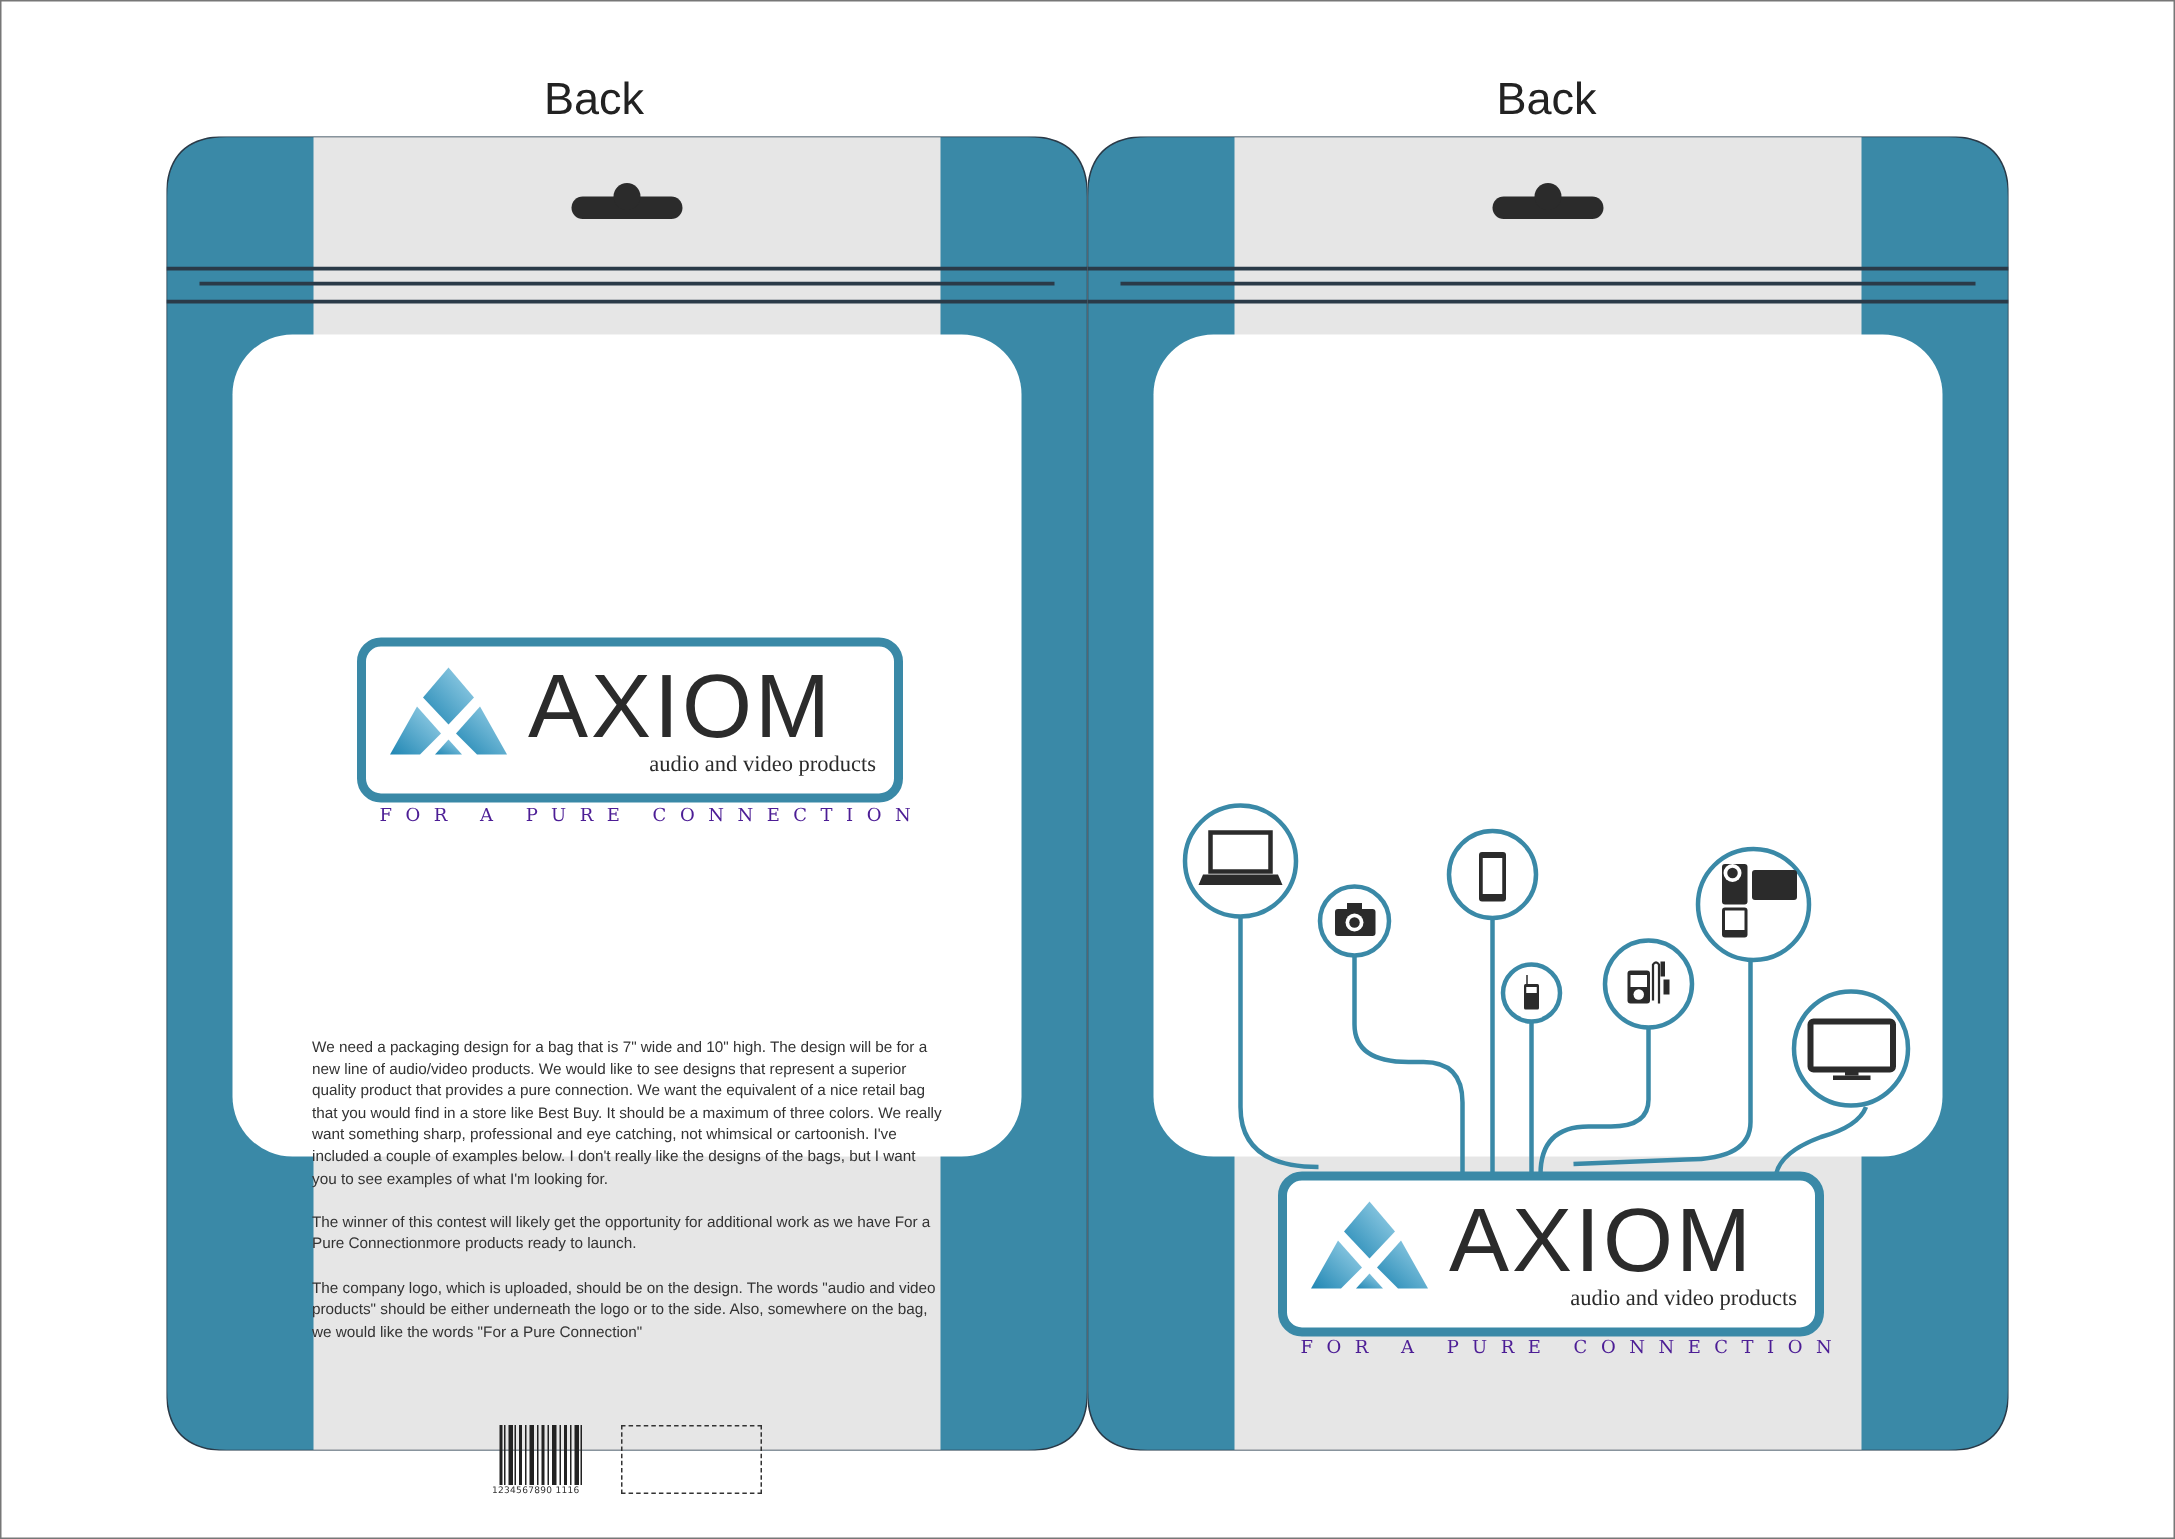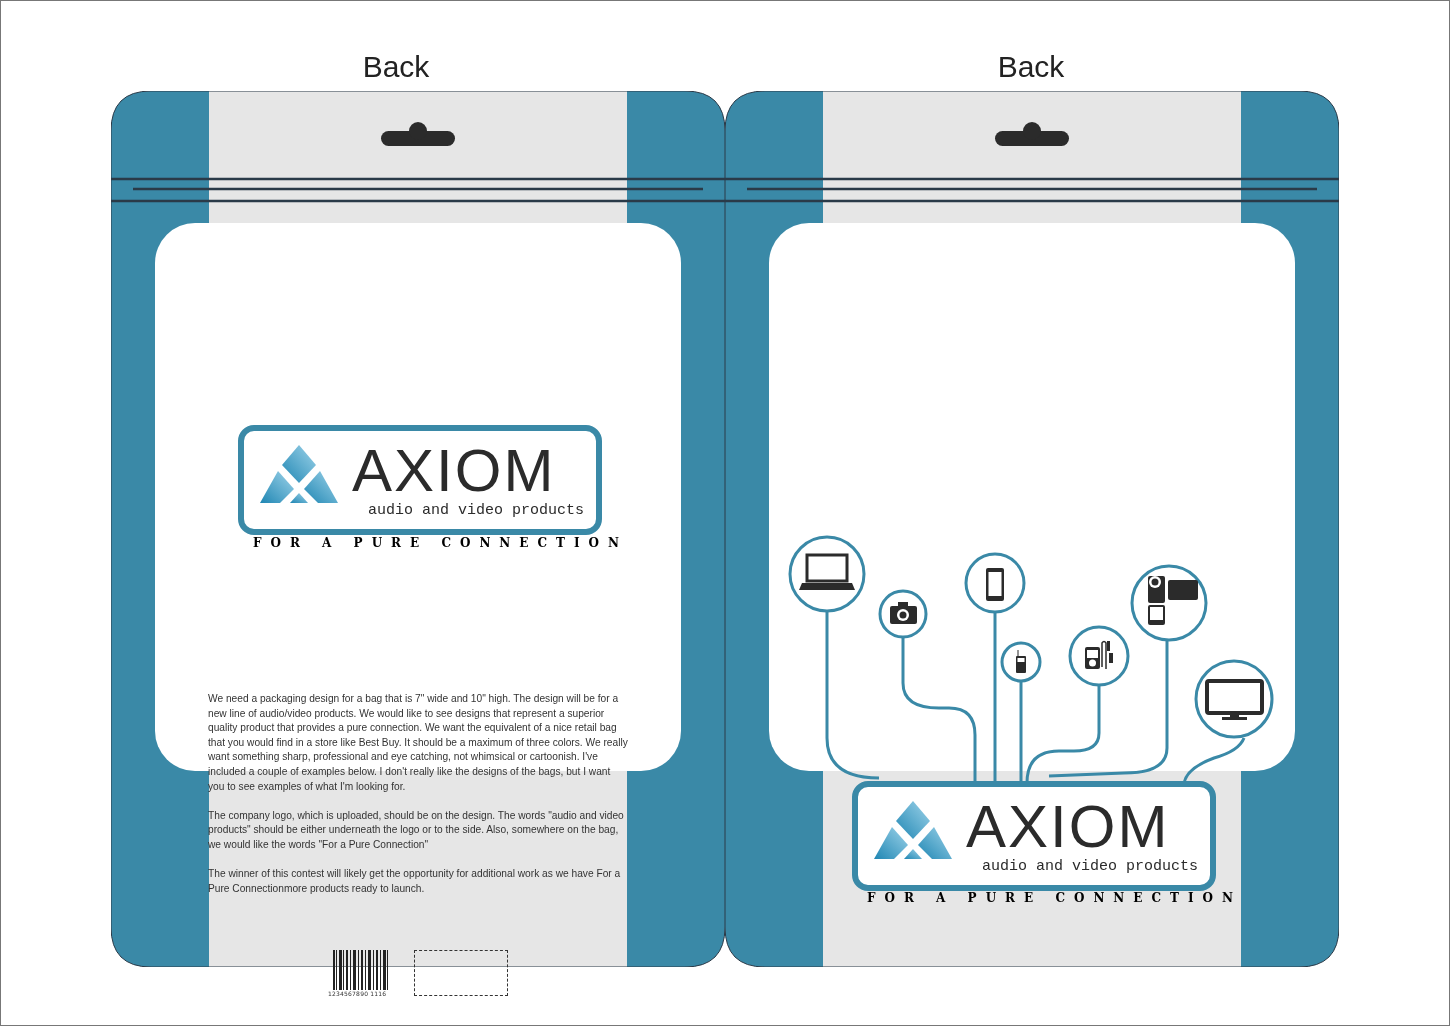--- a/index.html
+++ b/index.html
@@ -5,22 +5,22 @@
   html,body{margin:0;padding:0;}
   body{width:1450px;height:1026px;background:#fff;position:relative;overflow:hidden;font-family:"Liberation Sans",sans-serif;}
   .frame{position:absolute;left:0;top:0;width:1448px;height:1024px;border:1px solid #777;}
   .title{position:absolute;top:50px;font-size:30px;color:#222;font-family:"Liberation Sans",sans-serif;transform:translateX(-50%);}
   .panel{position:absolute;top:91px;width:614px;height:876px;}
   .panel svg.bg{position:absolute;left:0;top:0;}
   .content{position:absolute;left:44px;top:132px;width:526px;height:548px;background:#fff;border-radius:40px;}
   .logo-box{position:absolute;width:352px;height:98px;border:6px solid #3a89a7;border-radius:16px;background:#fff;box-shadow: inset 0 0 0 2px #fff;}
   .logo-mark{position:absolute;left:14px;top:12px;}
   .wordmark{position:absolute;left:108px;top:10px;font-family:"Liberation Sans",sans-serif;font-size:60px;color:#2b2b2b;letter-spacing:2px;line-height:60px;}
-  .tagline{position:absolute;right:12px;bottom:10px;font-family:Liberation Mono, monospace;font-size:15px;color:#2b2b2b;}
-  .slogan{position:absolute;font-family:"DejaVu Serif",serif;font-weight:bold;font-size:12px;letter-spacing:9px;color:#000000;white-space:nowrap;}
+  .tagline{position:absolute;right:12px;bottom:10px;font-family:Liberation Serif, serif;font-size:15px;color:#2b2b2b;}
+  .slogan{position:absolute;font-family:"DejaVu Serif",serif;font-weight:normal;font-size:12px;letter-spacing:9px;color:#4c1d95;white-space:nowrap;}
   .body-text{position:absolute;left:53px;top:469px;width:420px;font-family:Liberation Sans, sans-serif;font-size:10.2px;line-height:14.6px;color:#333;}
   .body-text p{margin:0 0 14.6px 0;}
   .barcode{position:absolute;left:176px;top:727px;width:60px;height:50px;}
   .barcode .num{position:absolute;left:-3px;top:40px;font-size:6px;color:#333;font-family:"DejaVu Sans",sans-serif;letter-spacing:0.2px;}
   .dashed{position:absolute;left:259px;top:727px;width:92px;height:44px;border:1.5px dashed #333;}
   .devices{position:absolute;left:0;top:0;}
 </style>
 </head>
 <body>
 
@@ -62,22 +62,22 @@
         <polygon points="20,28 36,46 22,60 2,60" fill="url(#lg1)"></polygon>
         <polygon points="62,28 80,60 60,60 46,46" fill="url(#lg1)"></polygon>
         <polygon points="41,50 50,60 32,60" fill="url(#lg1)"></polygon>
       </svg>
       <div class="wordmark">AXIOM</div>
       <div class="tagline">audio and video products</div>
     </div>
     <div class="slogan" style="left:98px;top:313px;">FOR A PURE CONNECTION</div>
     <div class="body-text">
       <p>We need a packaging design for a bag that is 7" wide and 10" high. The design will be for a new line of audio/video products. We would like to see designs that represent a superior quality product that provides a pure connection. We want the equivalent of a nice retail bag that you would find in a store like Best Buy. It should be a maximum of three colors. We really want something sharp, professional and eye catching, not whimsical or cartoonish. I've included a couple of examples below. I don't really like the designs of the bags, but I want you to see examples of what I'm looking for.</p>
+      <p>The winner of this contest will likely get the opportunity for additional work as we have For a Pure Connectionmore products ready to launch.</p>
       <p>The company logo, which is uploaded, should be on the design. The words "audio and video products" should be either underneath the logo or to the side. Also, somewhere on the bag, we would like the words "For a Pure Connection"</p>
-      <p>The winner of this contest will likely get the opportunity for additional work as we have For a Pure Connectionmore products ready to launch.</p>
     </div>
     <div class="barcode">
       <svg width="60" height="40">
         <g fill="#222">
           <rect x="2" y="0" width="2" height="40"></rect>
             <rect x="5" y="0" width="1" height="40"></rect>
             <rect x="8" y="0" width="3" height="40"></rect>
           <rect x="12" y="0" width="1" height="40"></rect>
             <rect x="15" y="0" width="2" height="40"></rect>
             <rect x="19" y="0" width="1" height="40"></rect>

